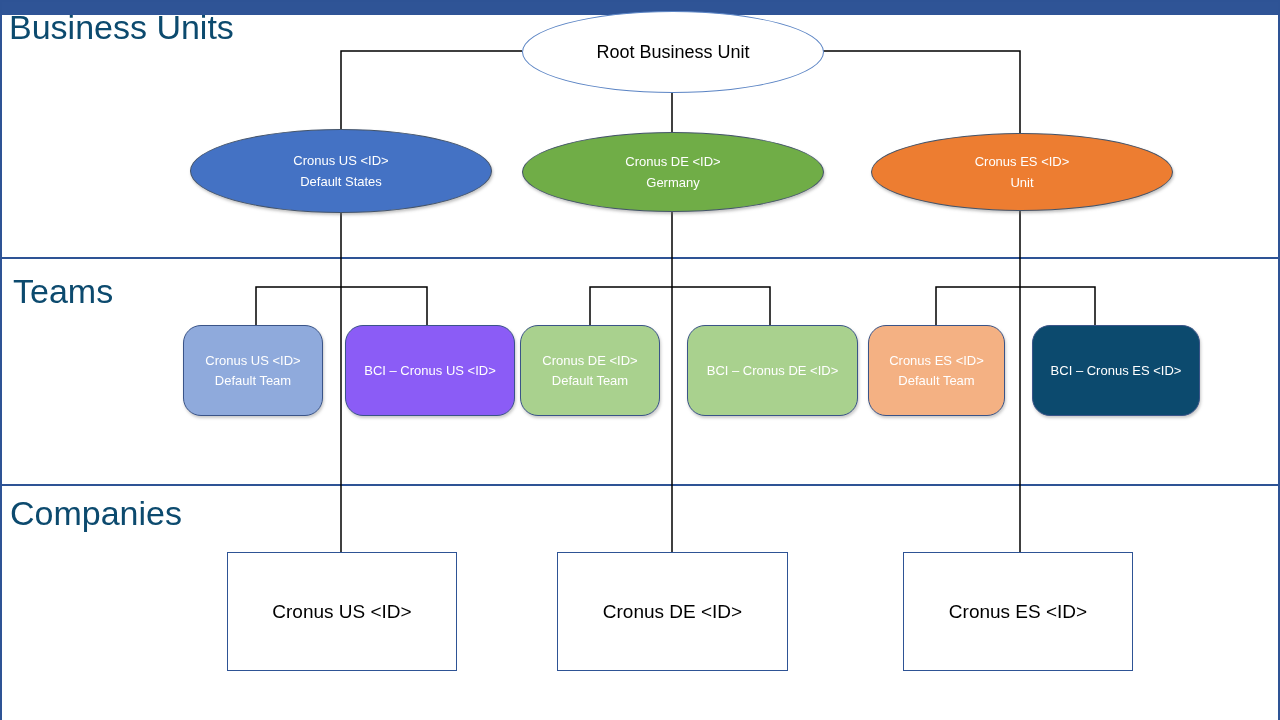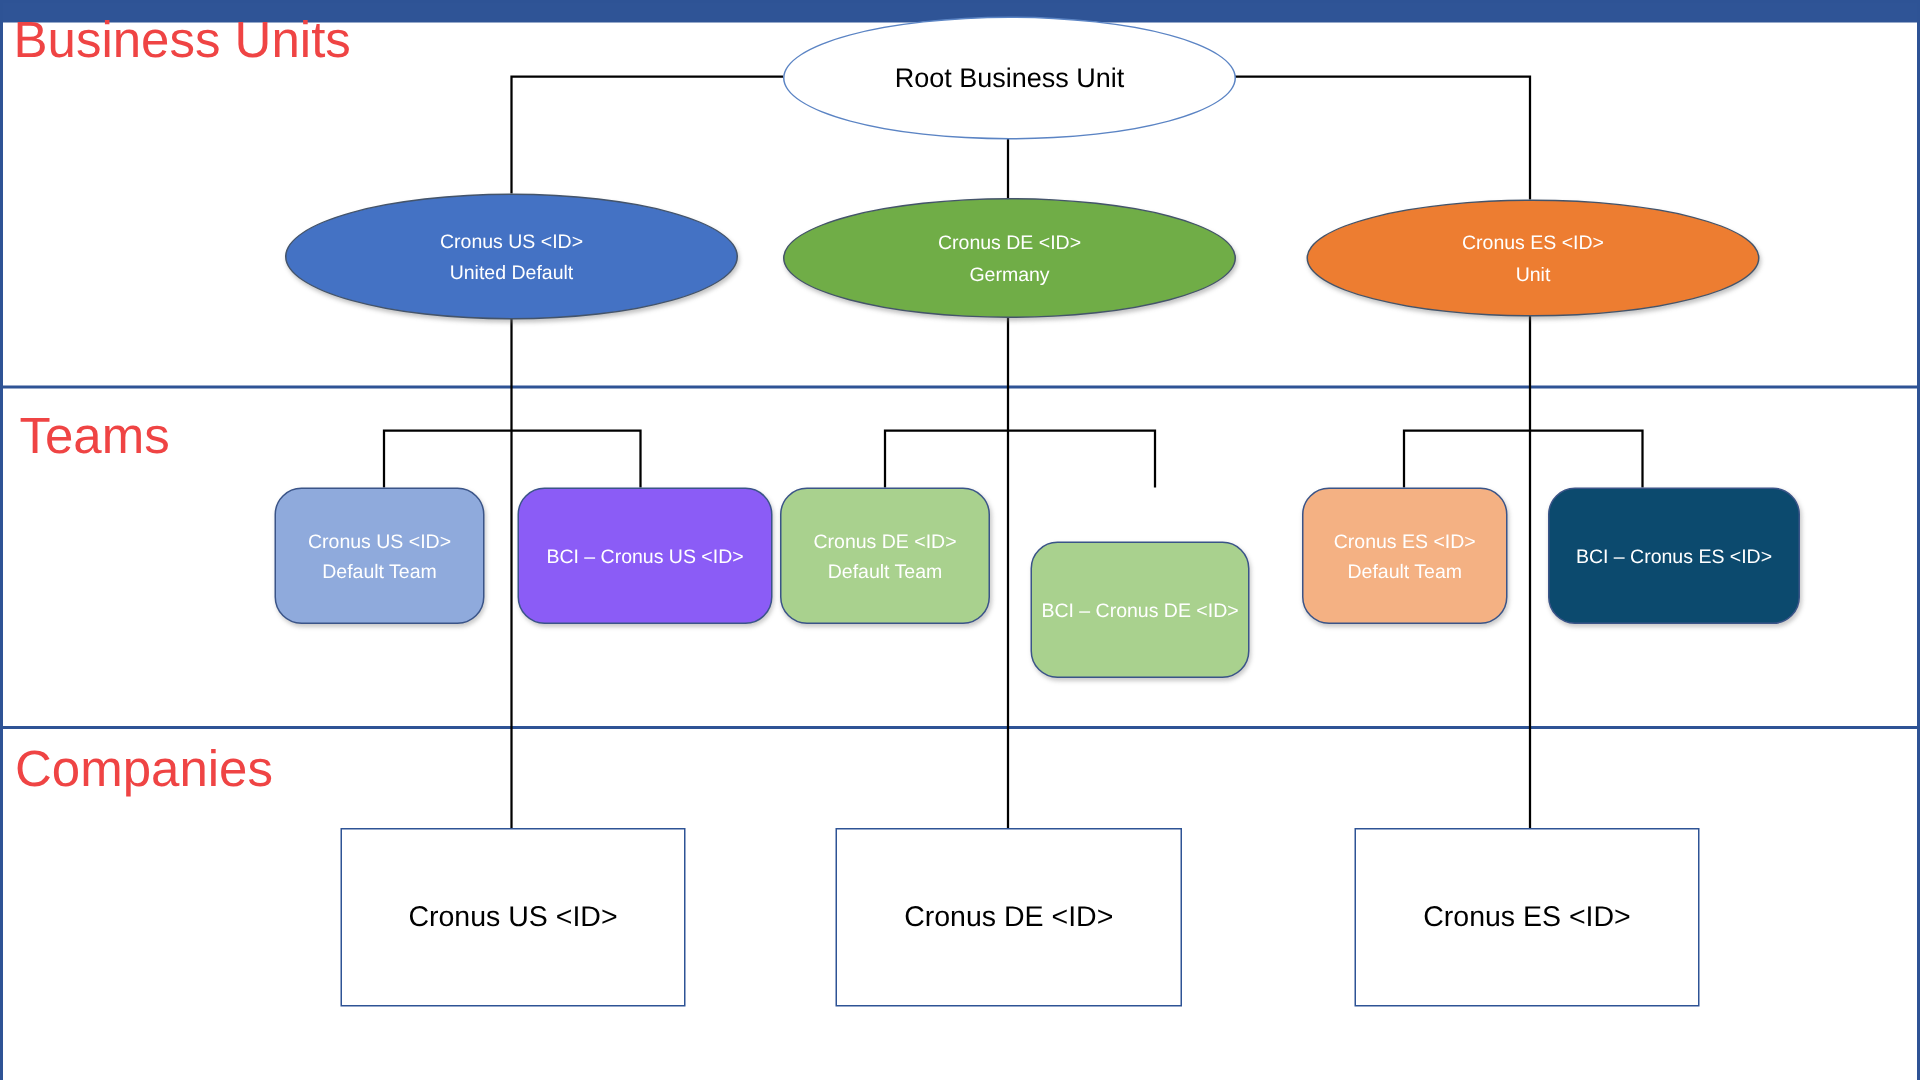--- a/index.html
+++ b/index.html
@@ -9,21 +9,21 @@
   }
   .frame-line{position:absolute;background:#2E5395;z-index:0;}
   #border-top{left:0;top:0;width:1280px;height:2px;}
   #border-left{left:0;top:0;width:2px;height:720px;}
   #border-right{right:0;top:0;width:2px;height:720px;}
   #divider-1{left:0;top:257px;width:1280px;height:2px;}
   #divider-2{left:0;top:484px;width:1280px;height:2px;}
   #bottom-bar{left:0;top:705px;width:1280px;height:15px;background:#2F5496;z-index:0;}
 
   .band-label{
-    position:absolute;color:#ef4444;font-size:34px;font-weight:400;
+    position:absolute;color:#0c4a6e;font-size:34px;font-weight:400;
     letter-spacing:0px;z-index:3;white-space:nowrap;
   }
   #label-business-units{left:9px;top:8px;}
   #label-teams{left:13px;top:272px;}
   #label-companies{left:10px;top:494px;}
 
   #connectors{position:absolute;left:0;top:0;z-index:1;}
 
   .ellipse{
     position:absolute;border-radius:50%;display:flex;flex-direction:column;
@@ -43,21 +43,21 @@
   .team-box{
     position:absolute;top:325px;height:91px;border-radius:18px;
     border:1.3px solid #3A5488;display:flex;flex-direction:column;
     align-items:center;justify-content:center;text-align:center;z-index:2;
     box-shadow:1px 2px 3px rgba(120,120,120,0.4);box-sizing:border-box;
   }
   .team-box .l1,.team-box .l2{color:#ffffff;font-size:13px;line-height:20px;}
   #team-1{left:183px;width:140px;}
   #team-2{left:345px;width:170px;}
   #team-3{left:520px;width:140px;}
-  #team-4{left:687px;width:146px;margin-top:36px;}
+  #team-4{left:687px;width:171px;}
   #team-5{left:868px;width:137px;}
   #team-6{left:1032px;width:168px;}
 
   .company-box{
     position:absolute;top:552px;height:119px;background:#ffffff;
     border:1.5px solid #2E5395;display:flex;align-items:center;justify-content:center;
     text-align:center;z-index:2;box-sizing:border-box;
   }
   .company-box .c-label{color:#000000;font-size:19px;}
   #company-1{left:227px;width:230px;}
@@ -93,21 +93,21 @@
       <path d="M936 325 V287 H1095 V325"></path>
     </g>
   </svg>
 
   <div class="ellipse" id="root-ellipse">
     <span class="root-label">Root Business Unit</span>
   </div>
 
   <div class="ellipse" id="bu-ellipse-us" style="background-color: rgb(68, 114, 196);">
     <span class="l1">Cronus US &lt;ID&gt;</span>
-    <span class="l2">United Default</span>
+    <span class="l2">Default States</span>
   </div>
   <div class="ellipse" id="bu-ellipse-de" style="background-color: rgb(112, 173, 71);">
     <span class="l1">Cronus DE &lt;ID&gt;</span>
     <span class="l2">Germany</span>
   </div>
   <div class="ellipse" id="bu-ellipse-es" style="background-color: rgb(237, 125, 49);">
     <span class="l1">Cronus ES &lt;ID&gt;</span>
     <span class="l2">Unit</span>
   </div>
 

